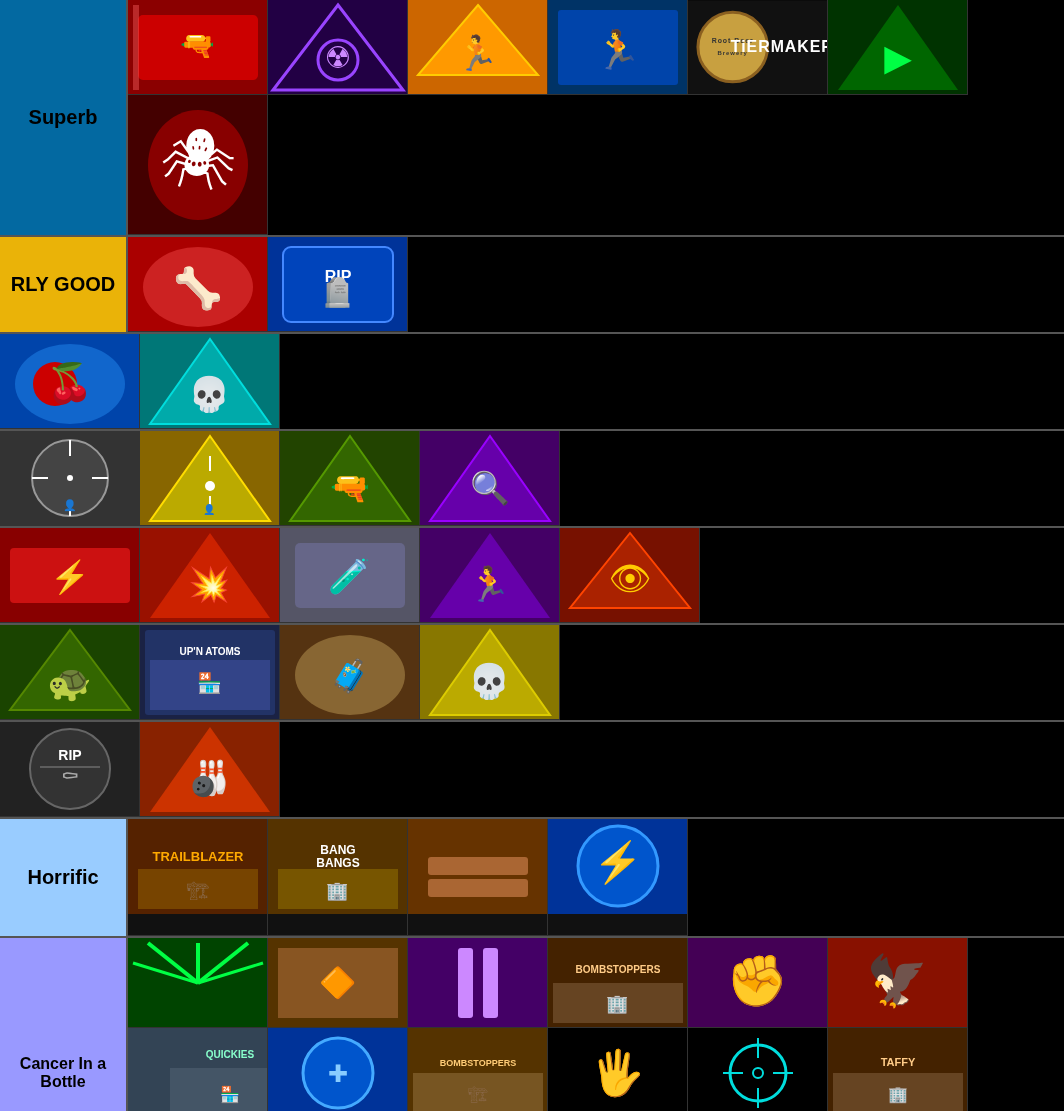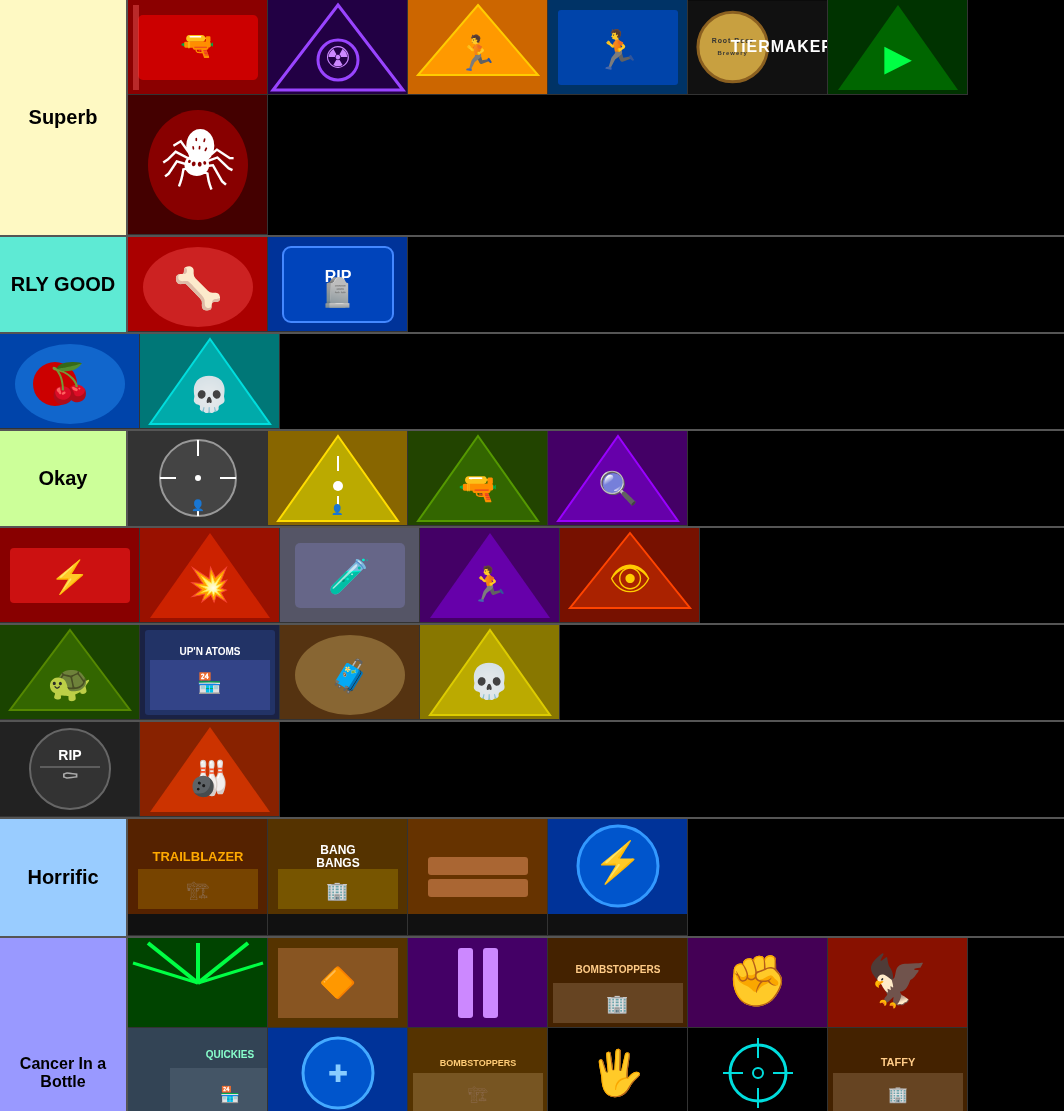--- a/index.html
+++ b/index.html
@@ -37,22 +37,22 @@
       width: 140px;
       height: 95px;
       overflow: hidden;
       border-right: 1px solid #333;
       border-bottom: 1px solid #333;
       position: relative;
       background: #111;
     }
 
     
-    .color-superb    { background: #fef9c3; text-align: center; }
-    .color-rlygood   { background: #5eead4; text-align: right; }
+    .color-superb    { background: #0369a1; text-align: center; }
+    .color-rlygood   { background: #eab308; text-align: right; }
     .color-good      { background: #ffff99; }
     .color-okay      { background: #ccff99; }
     .color-meh       { background: #99ff99; }
     .color-why       { background: #99ffcc; }
     .color-disgusting{ background: #99ffff; }
     .color-horrific  { background: #99ccff; }
     .color-cancer    { background: #9999ff; }
 
     
     .tiermaker-logo {
@@ -191,21 +191,20 @@
         <svg width="140" height="95" viewBox="0 0 140 95">
           <rect width="140" height="95" fill="#007777"></rect>
           <polygon points="70,5 130,90 10,90" fill="#00aaaa" stroke="#00dddd" stroke-width="2"></polygon>
           <text x="70" y="72" text-anchor="middle" fill="white" font-size="34">💀</text>
         </svg>
       </div>
     </div>
   </div>
 
   <div class="tier-row">
-    <div class="tier-label color-okay">Okay</div>
     <div class="tier-items">
       <div class="tier-item">
         <svg width="140" height="95" viewBox="0 0 140 95">
           <rect width="140" height="95" fill="#333"></rect>
           <circle cx="70" cy="47" r="38" fill="#444" stroke="#999" stroke-width="2"></circle>
           <circle cx="70" cy="47" r="3" fill="white"></circle>
           <line x1="70" y1="9" x2="70" y2="25" stroke="white" stroke-width="2"></line>
           <line x1="70" y1="69" x2="70" y2="85" stroke="white" stroke-width="2"></line>
           <line x1="32" y1="47" x2="48" y2="47" stroke="white" stroke-width="2"></line>
           <line x1="92" y1="47" x2="108" y2="47" stroke="white" stroke-width="2"></line>

